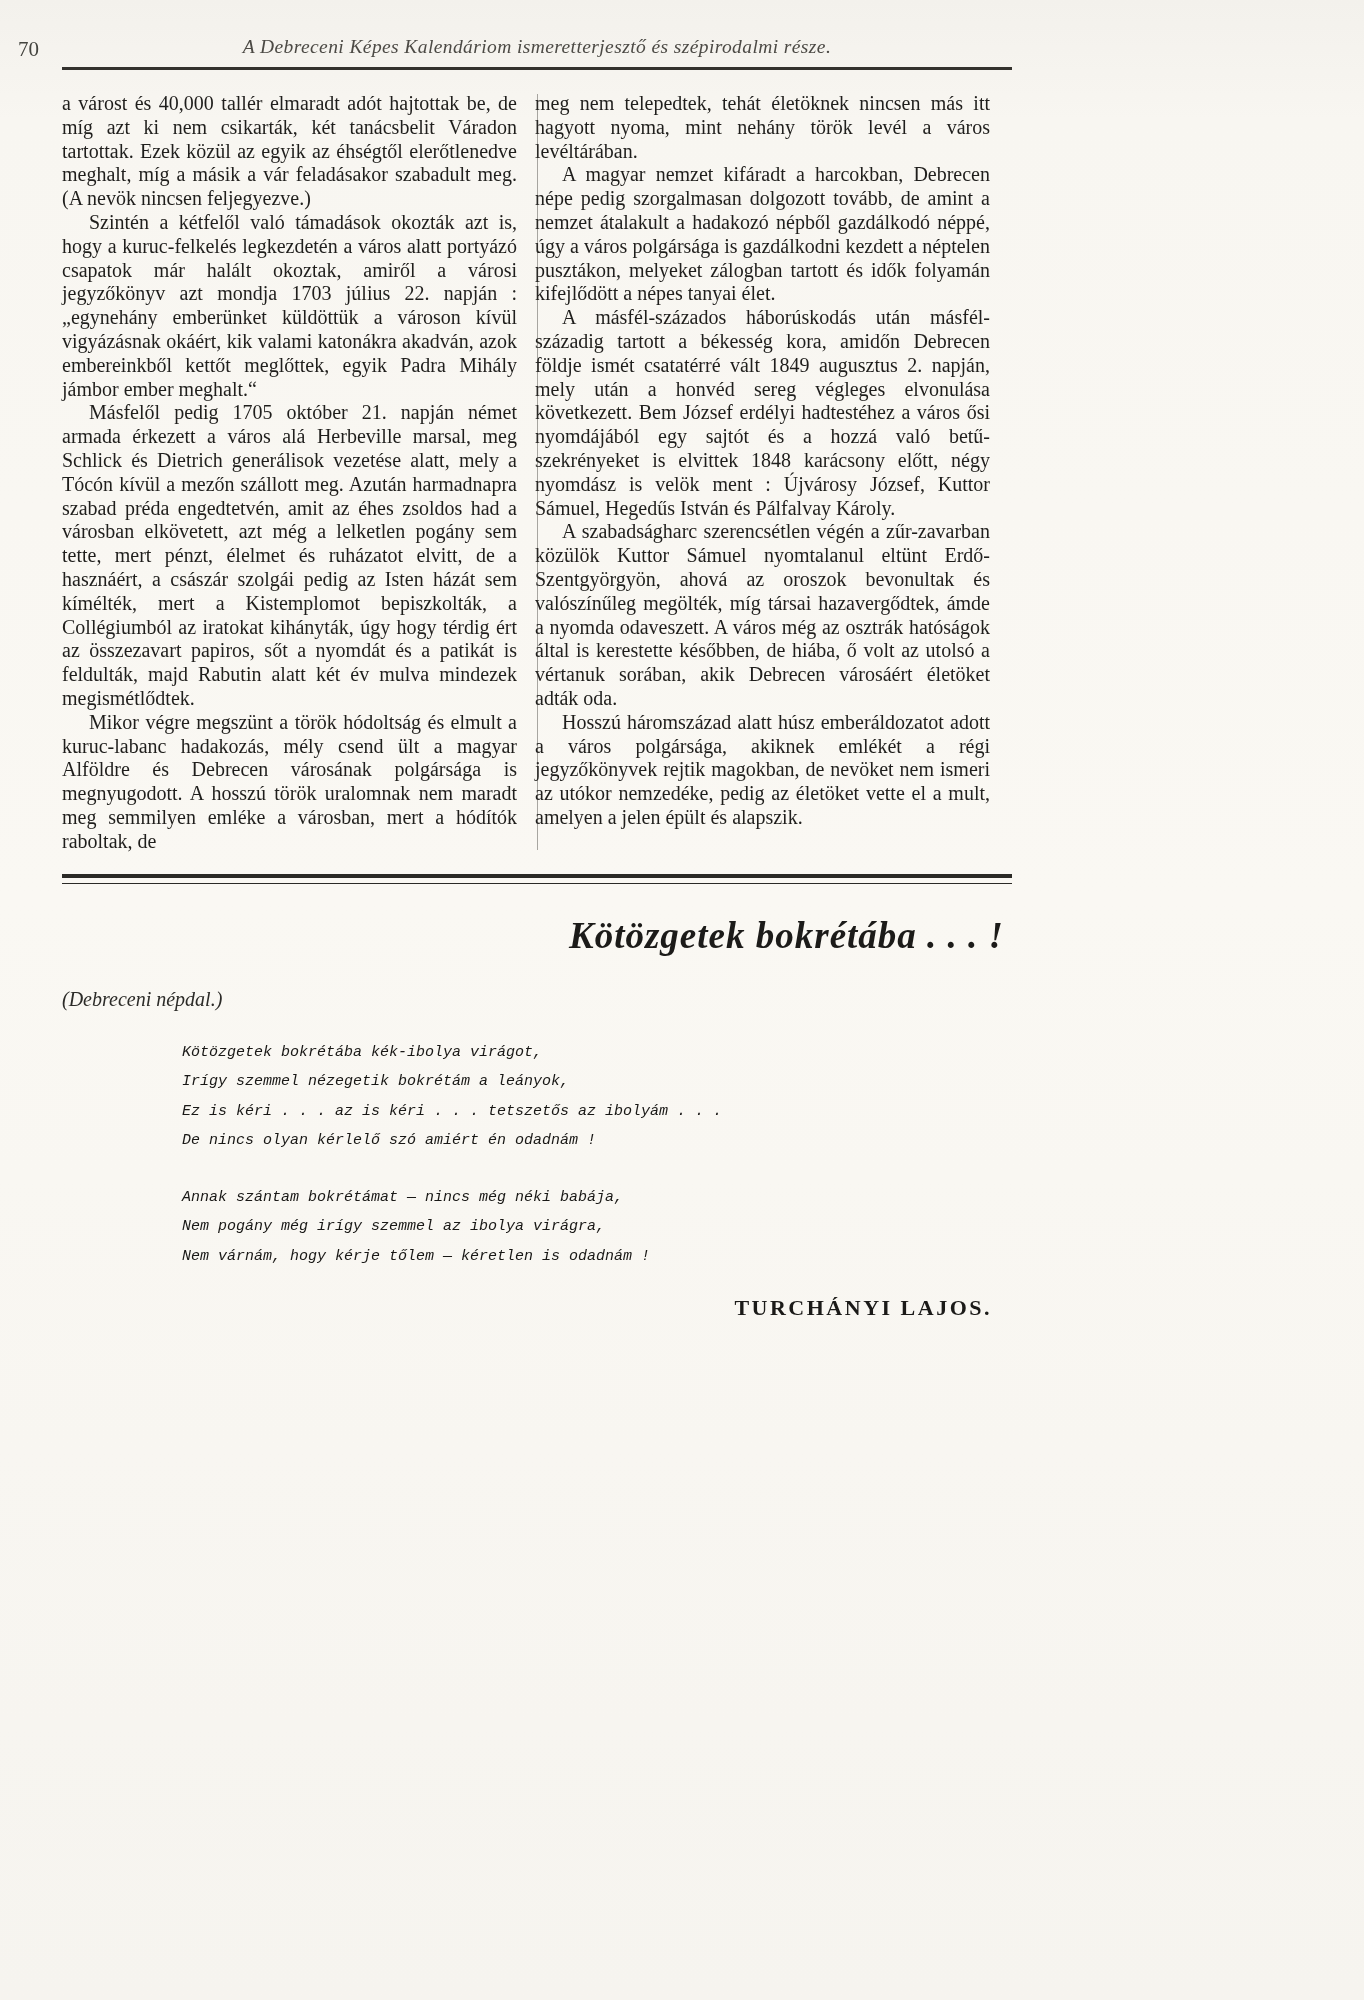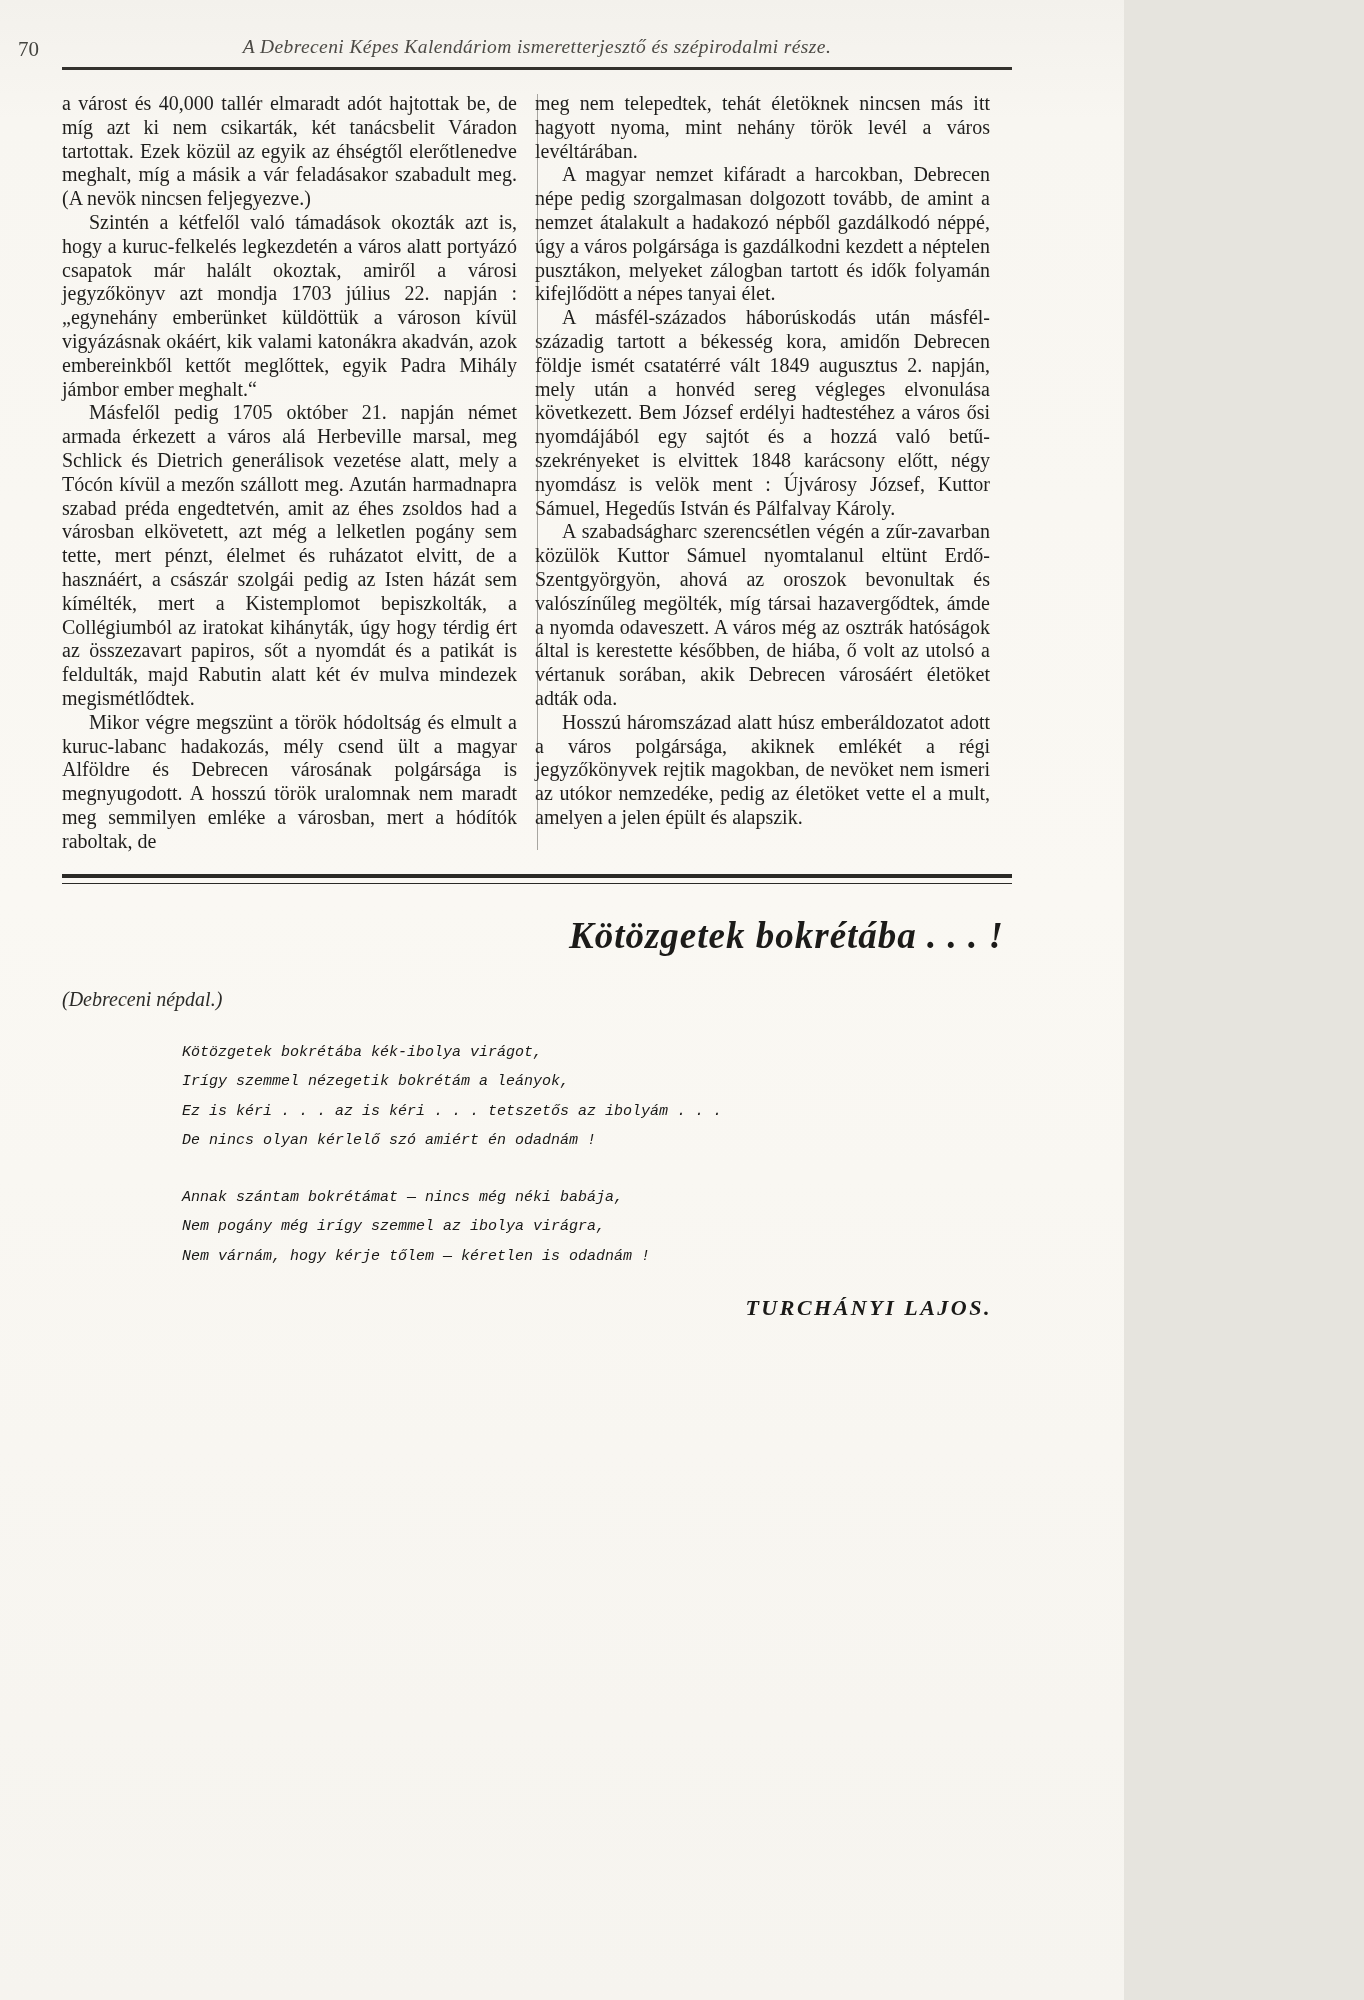--- a/index.html
+++ b/index.html
@@ -4,21 +4,21 @@
 <title>Kalendáriom – 70. oldal</title>
 <style>
   html, body { margin: 0; padding: 0; }
   body {
     width: 1364px; height: 2000px;
     background: #e6e4de;
     font-family: "Liberation Serif", serif;
   }
   .page {
     position: relative;
-    width: 1124px; height: 2000px;
+    width: 1364px; height: 2000px;
     background: linear-gradient(180deg, #f3f1ec 0%, #f8f6f1 6%, #faf8f3 45%, #f6f4ef 100%);
     color: #262626;
     overflow: hidden;
   }
   .content {
     position: absolute;
     left: 62px; top: 36px;
     width: 950px;
   }
 
@@ -101,21 +101,20 @@
     font-size: 15px;
     line-height: 29.5px;
     color: #191816;
     font-family: Liberation Mono, monospace;
   }
   .poem-line { white-space: nowrap; }
   .poem-author {
     text-align: right;
     padding-right: 20px;
     margin-top: 24px;
-    font-style: italic;
     font-weight: bold;
     font-size: 22px;
     letter-spacing: 2.5px;
     color: #1b1a18;
   }
 </style>
 </head>
 <body>
 
 <div class="page">

